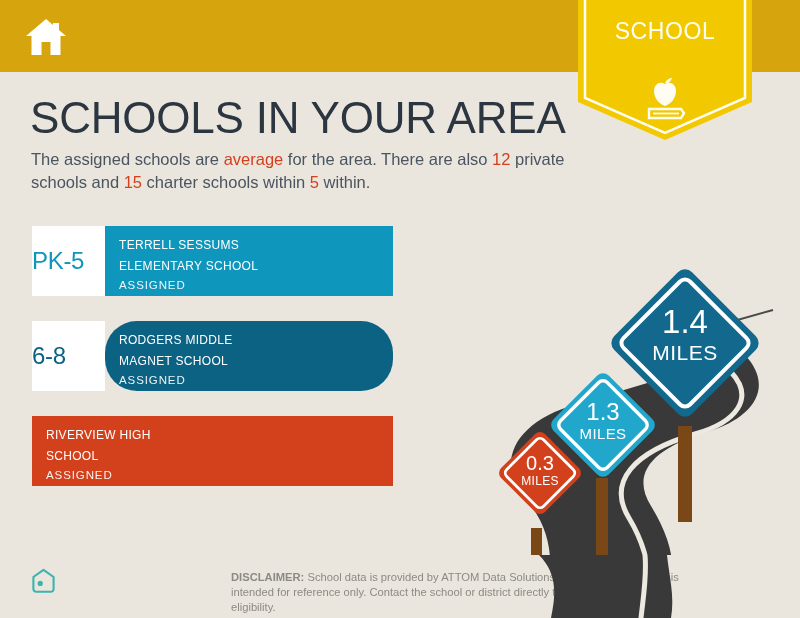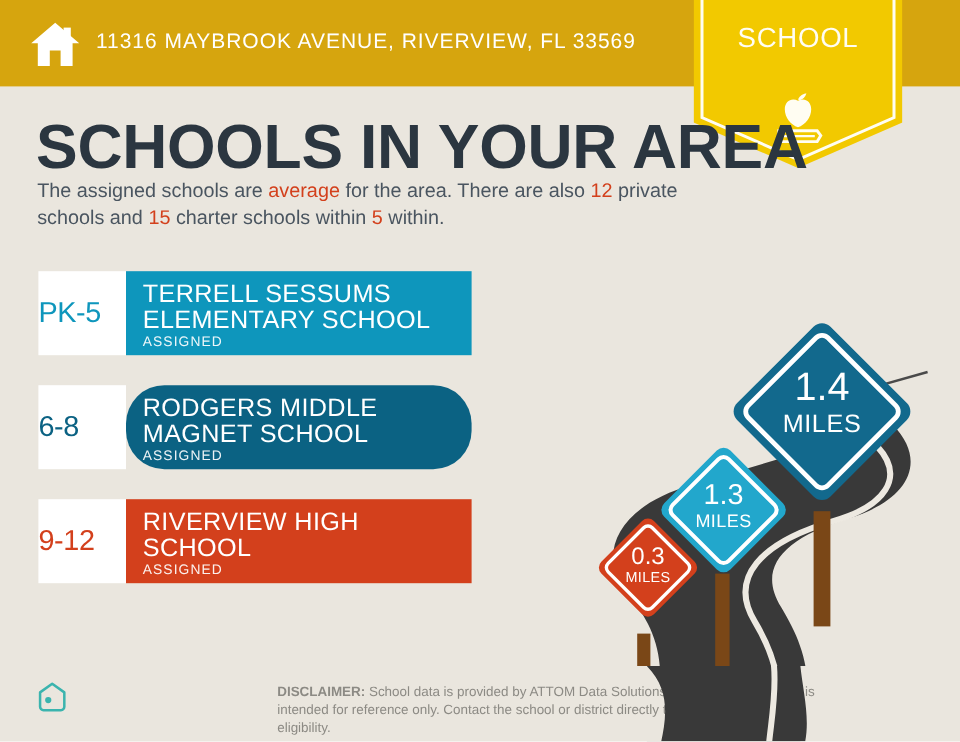--- a/index.html
+++ b/index.html
@@ -59,22 +59,22 @@
   #badge-icon {
     position: absolute;
     left: 639px; top: 76px;
     width: 52px; height: 46px;
   }
 
   
   #page-title {
     position: absolute;
     left: 30px; top: 93px;
-    font-size: 52px;
-    font-weight: bold;
+    font-size: 44px;
+    font-weight: normal;
     letter-spacing: -0.2px;
     color: #2B3640;
   }
   #subtitle {
     position: absolute;
     left: 31px; top: 148px;
     width: 545px;
     font-size: 16.5px;
     line-height: 23px;
     color: #4A5560;
@@ -103,21 +103,21 @@
     letter-spacing: -0.3px;
     flex: none;
   }
   .bar-box {
     flex: 1;
     padding: 9px 0 0 14px;
     box-sizing: border-box;
   }
   .school-name {
     color: #FFFFFF;
-    font-size: 21px;
+    font-size: 12px;
     line-height: 21px;
     letter-spacing: 0.3px;
     white-space: pre-line;
   }
   .assigned-label {
     color: #FFFFFF;
     opacity: 0.92;
     font-size: 11.5px;
     letter-spacing: 0.9px;
     margin-top: 2px;
@@ -170,21 +170,20 @@
 
 <div id="page" style="background: rgb(234, 230, 222);">
 
   <div id="header-bar"></div>
 
   <svg id="home-icon" viewBox="0 0 44 42">
     <path d="M22 3 L42 20 L36.5 20 L36.5 39 L26.5 39 L26.5 26 L17.5 26 L17.5 39 L7.5 39 L7.5 20 L2 20 Z" fill="#FFFFFF"></path>
     <rect x="29" y="7" width="6" height="9" fill="#FFFFFF"></rect>
   </svg>
 
-  <div id="header-address">11316 MAYBROOK AVENUE, RIVERVIEW, FL 33569</div>
 
   <svg id="badge" viewBox="0 0 174 146">
     <path d="M0 0 L174 0 L174 108 L87 146 L0 108 Z" fill="#F2C900"></path>
     <path d="M7 0 L167 0 L167 104 L87 139 L7 104 Z" fill="none" stroke="#FFFDF2" stroke-width="2.5"></path>
   </svg>
 
   <div id="badge-text">
     <div>SCHOOL</div>
   </div>
 
@@ -215,23 +214,20 @@
       <span style="color: rgb(11, 98, 131);">6-8</span>
     </div>
     <div class="bar-box" style="background: rgb(11, 98, 131); border-radius: 32px;">
       <div class="school-name">RODGERS MIDDLE
 MAGNET SCHOOL</div>
       <div class="assigned-label">ASSIGNED</div>
     </div>
   </div>
 
   <div class="school-row" id="school-row-2">
-    <div class="grade-box">
-      <span style="color: rgb(211, 64, 28);">9-12</span>
-    </div>
     <div class="bar-box" style="background: rgb(211, 64, 28);">
       <div class="school-name">RIVERVIEW HIGH
 SCHOOL</div>
       <div class="assigned-label">ASSIGNED</div>
     </div>
   </div>
 
   <svg id="road-art" viewBox="0 0 345 382">
 
     <path id="road-surface" d="M289 118

